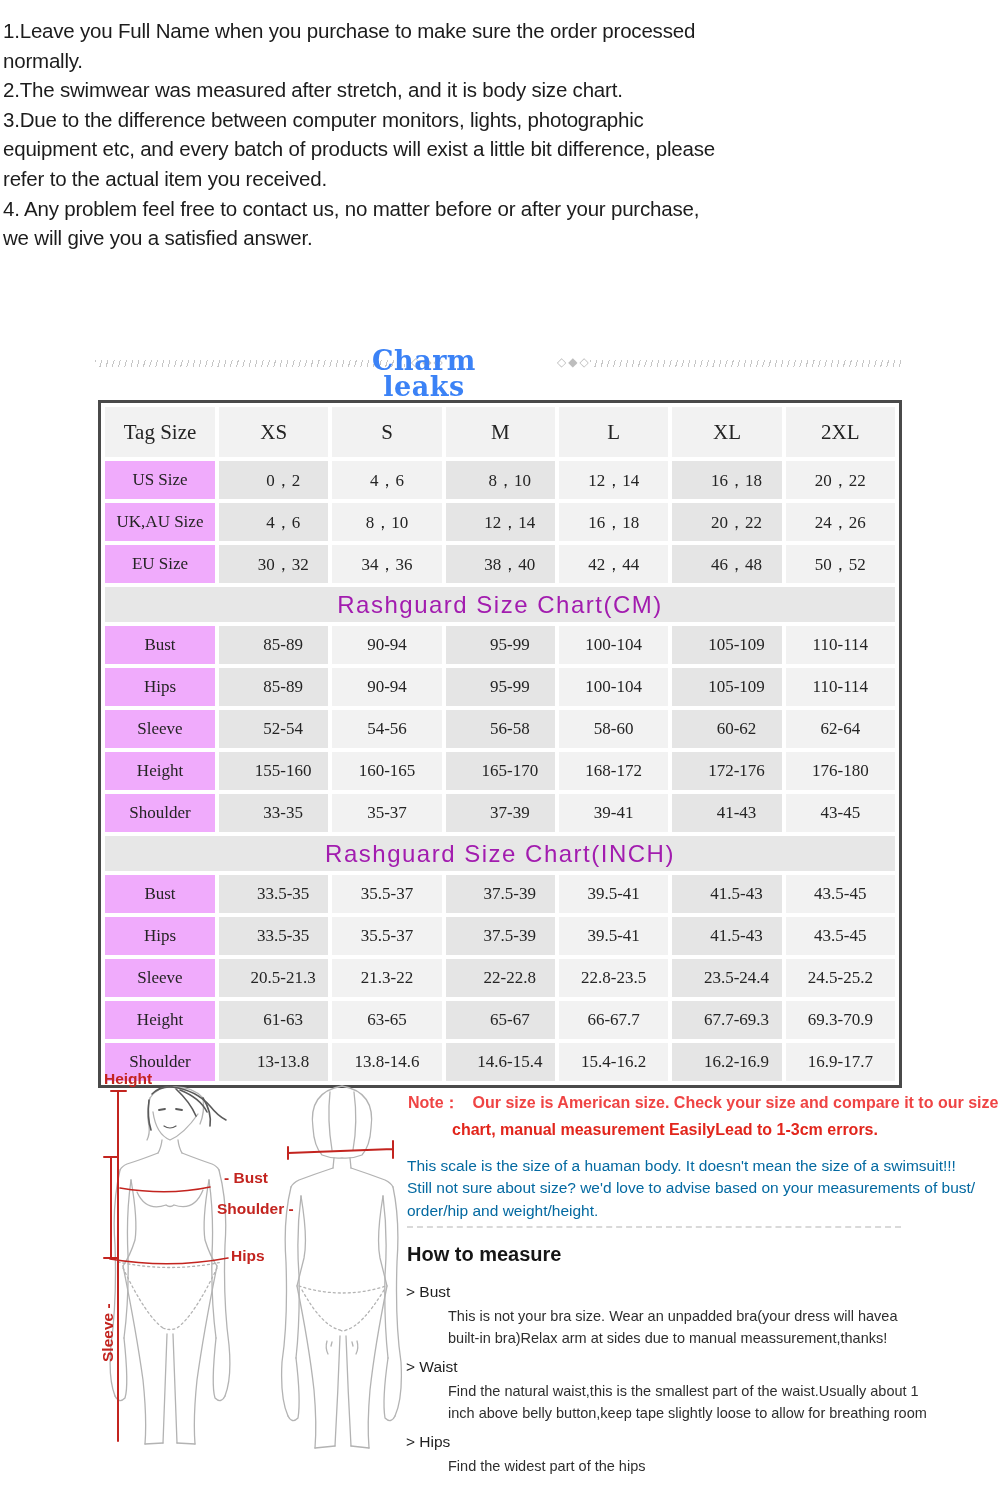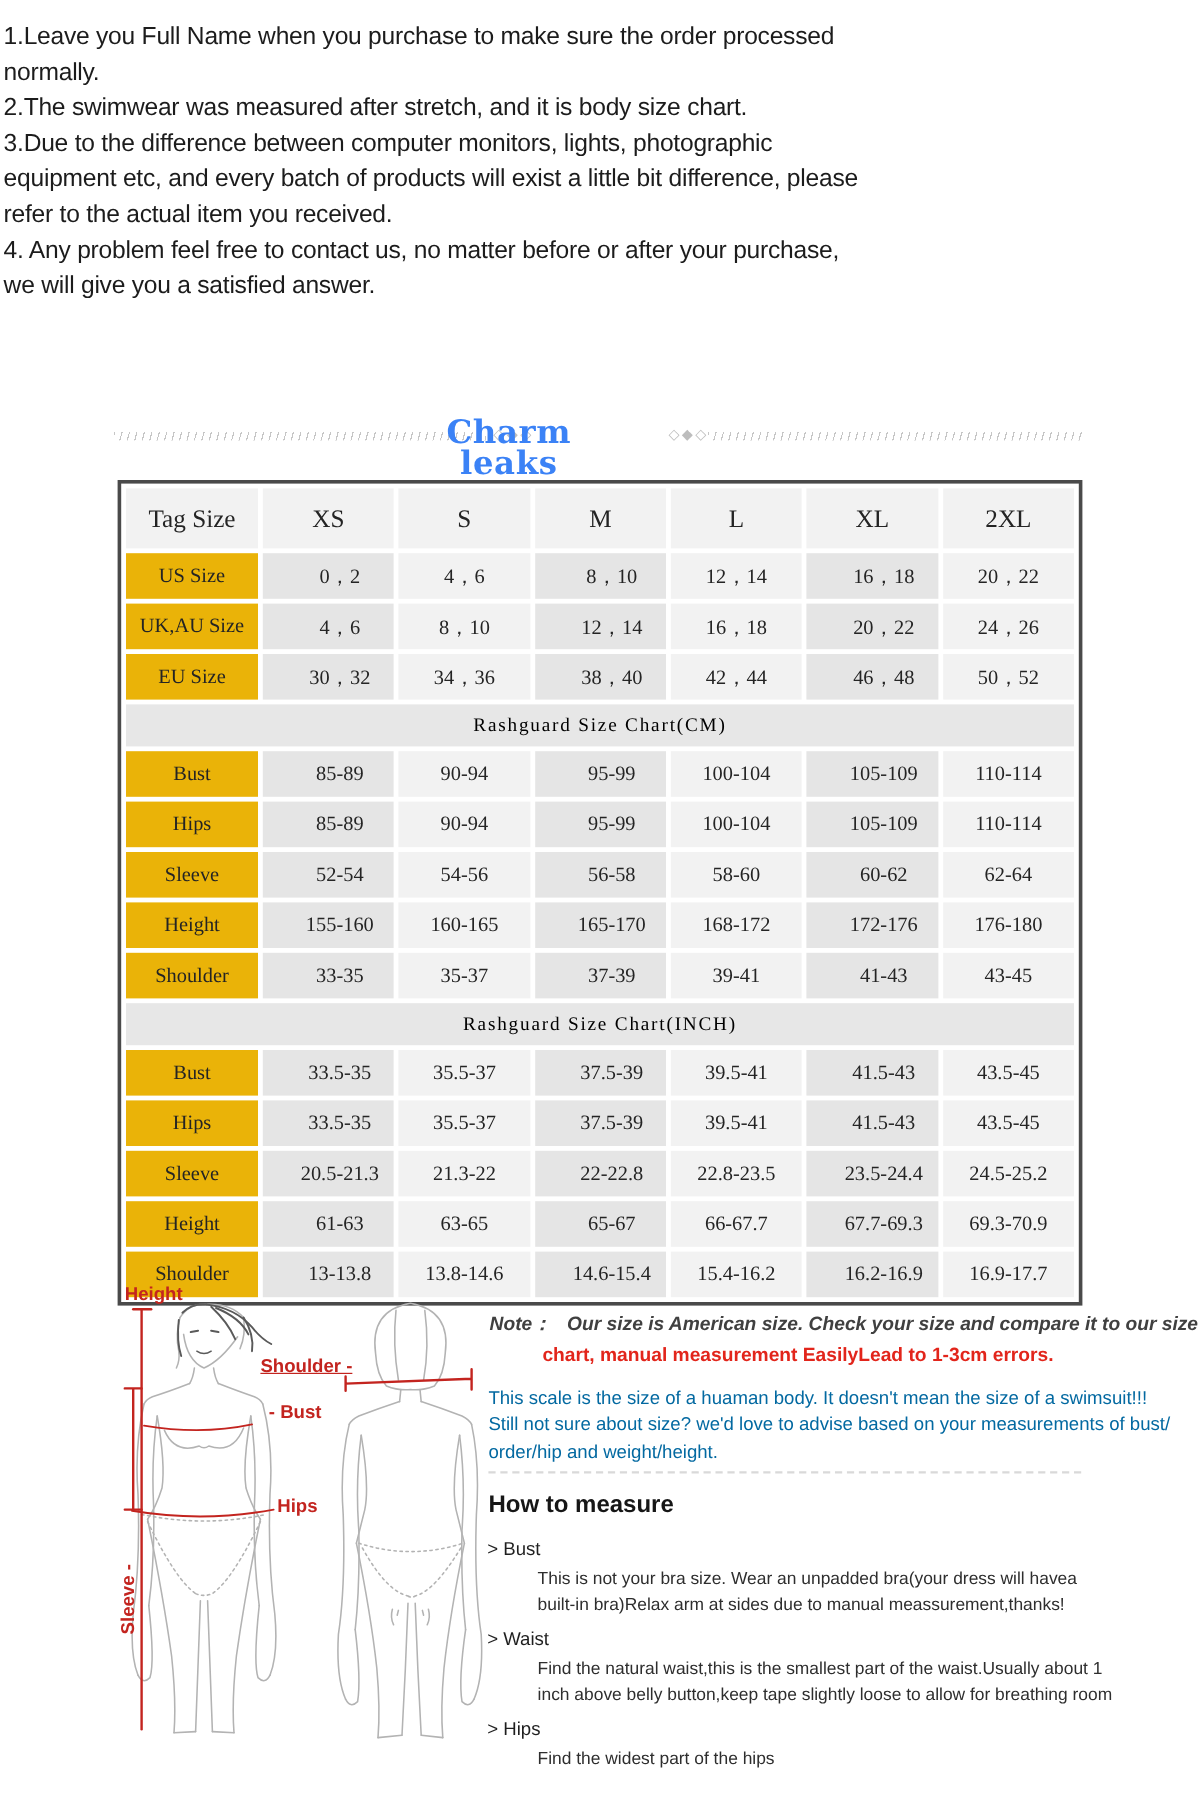--- a/index.html
+++ b/index.html
@@ -22,33 +22,33 @@
   .diamonds{position:absolute;top:37px;font-size:12px;color:#bdbdbd;letter-spacing:2px;}
   .diamonds.left{left:411px;}
   .diamonds.right{left:557px;}
 
   
   #size-table{position:absolute;left:98px;top:400px;width:804px;table-layout:fixed;
               border-collapse:separate;border-spacing:4px;background:#ffffff;border:3px solid #4a4a4a;}
   #size-table td{text-align:center;vertical-align:middle;font-family:"Liberation Serif",serif;
                  color:#242424;overflow:hidden;}
   #size-table tr.head td{height:48px;font-size:21px;background:#f2f2f2;}
-  #size-table td.lbl{height:36px;font-size:17px;background:#eab308;}
+  #size-table td.lbl{height:36px;font-size:17px;background:#f0abfc;}
   #size-table td.light{height:36px;font-size:17px;background:#f2f2f2;}
   #size-table td.shade{height:36px;font-size:17px;background:#e5e5e5;padding-left:20px;}
-  #size-table td.section{height:33px;background:#e7e7e7;font-family:Liberation Serif, serif;
-                 font-size:16px;letter-spacing:1.5px;color:#000000;}
+  #size-table td.section{height:33px;background:#e7e7e7;font-family:Liberation Sans, sans-serif;
+                 font-size:24px;letter-spacing:1.5px;color:#a21caf;}
 
   
   #figures{position:absolute;left:88px;top:1066px;}
   .dlabel{position:absolute;font-weight:bold;font-size:15.5px;color:#c3241f;white-space:nowrap;}
   .dlabel.sleeve{transform:rotate(-90deg);transform-origin:0 0;}
 
   
-  .rnote-b1{position:absolute;left:408px;top:1093px;font-weight:bold;font-size:16px;color:#404040;white-space:nowrap;font-style:italic;}
+  .rnote-b1{position:absolute;left:408px;top:1093px;font-weight:bold;font-size:16px;color:#ef4444;white-space:nowrap;}
   .rnote-b1 .pref{margin-right:13px;}
   .rnote-b2{position:absolute;left:452px;top:1121px;font-weight:bold;font-size:16px;color:#e2251b;white-space:nowrap;}
   .rnote-light{position:absolute;left:407px;top:1155px;font-size:15.5px;line-height:22.3px;color:#0369a1;white-space:nowrap;}
   .divider{position:absolute;left:407px;top:1226px;width:494px;border-top:2px dashed #d9d9d9;}
   .howto-title{position:absolute;left:407px;top:1243px;font-weight:bold;font-size:20px;color:#161616;}
   #howto-items{position:absolute;left:406px;top:1270px;width:530px;color:#2e2e2e;margin-top:12px;}
   .hm-label{font-size:15.5px;line-height:20px;margin:8px 0 4px 0;color:#1f1f1f;}
   .hm-label:first-child{margin-top:0;}
   .hm-line{padding-left:42px;font-size:14.5px;line-height:21.5px;white-space:nowrap;}
 </style>
@@ -297,21 +297,21 @@
       <path d="M118,1091 L118,1441"></path>
       <path d="M111,1091 L126,1091"></path>
       <path d="M111,1157 L111,1258 M104,1157 L118,1157 M104,1258 L118,1258"></path>
       <path d="M120,1188 Q168,1196 210,1187" stroke-width="1.6"></path>
       <path d="M110,1259 Q170,1269 228,1258" stroke-width="1.6"></path>
       <path d="M288,1153 L393,1149 M288,1147 L288,1159 M393,1141 L393,1158"></path>
     </g>
   </svg>
 
   <div class="dlabel" style="left:104px;top:1070px;">Height</div>
-  <div class="dlabel" style="left:217px;top:1130px;text-decoration:underline;">Shoulder -</div>
+  <div class="dlabel" style="left:217px;top:1200px;">Shoulder -</div>
   <div class="dlabel" style="left:224px;top:1169px;">- Bust</div>
   <div class="dlabel" style="left:231px;top:1247px;">Hips</div>
   <div class="dlabel sleeve" style="left:99px;top:1362px;">Sleeve -</div>
 
   <div class="rnote-b1">
     <span class="pref">Note：</span><span>Our size is American size. Check your size and compare it to our size</span>
   </div>
   <div class="rnote-b2">chart, manual measurement EasilyLead to 1-3cm errors.</div>
   <div class="rnote-light">
       <div class="ln">This scale is the size of a huaman body. It doesn't mean the size of a swimsuit!!!</div>

